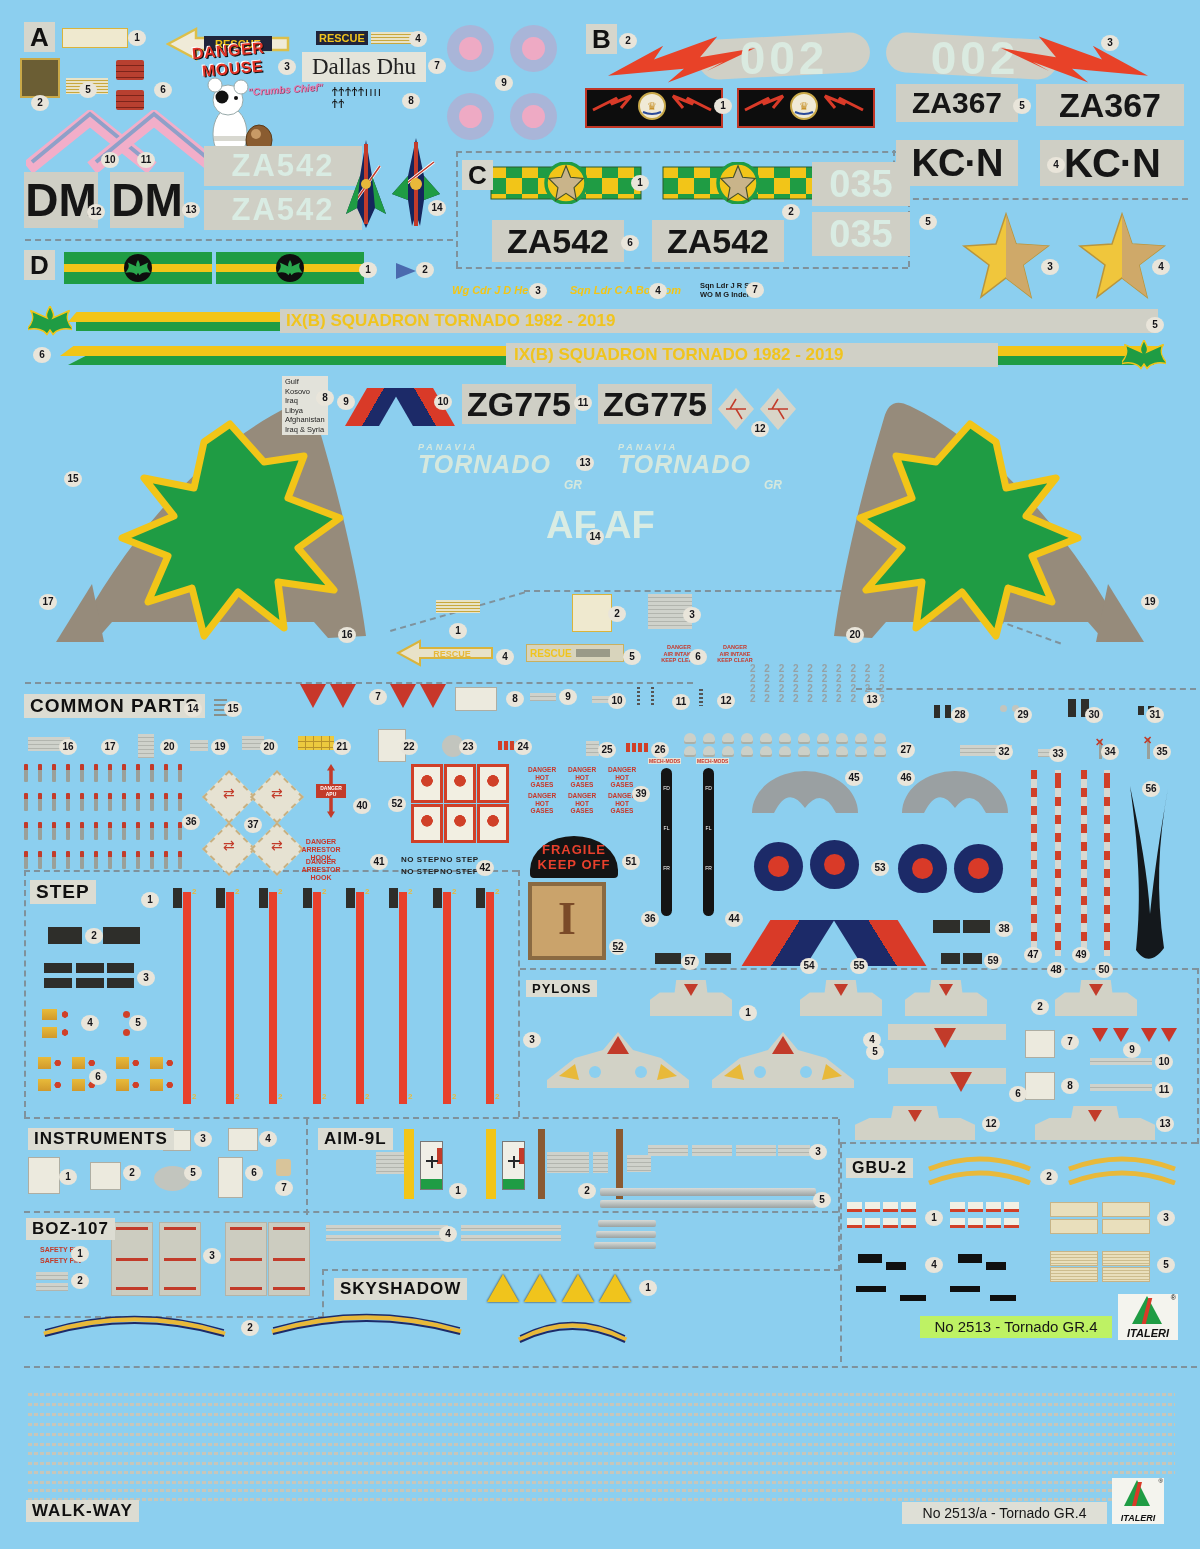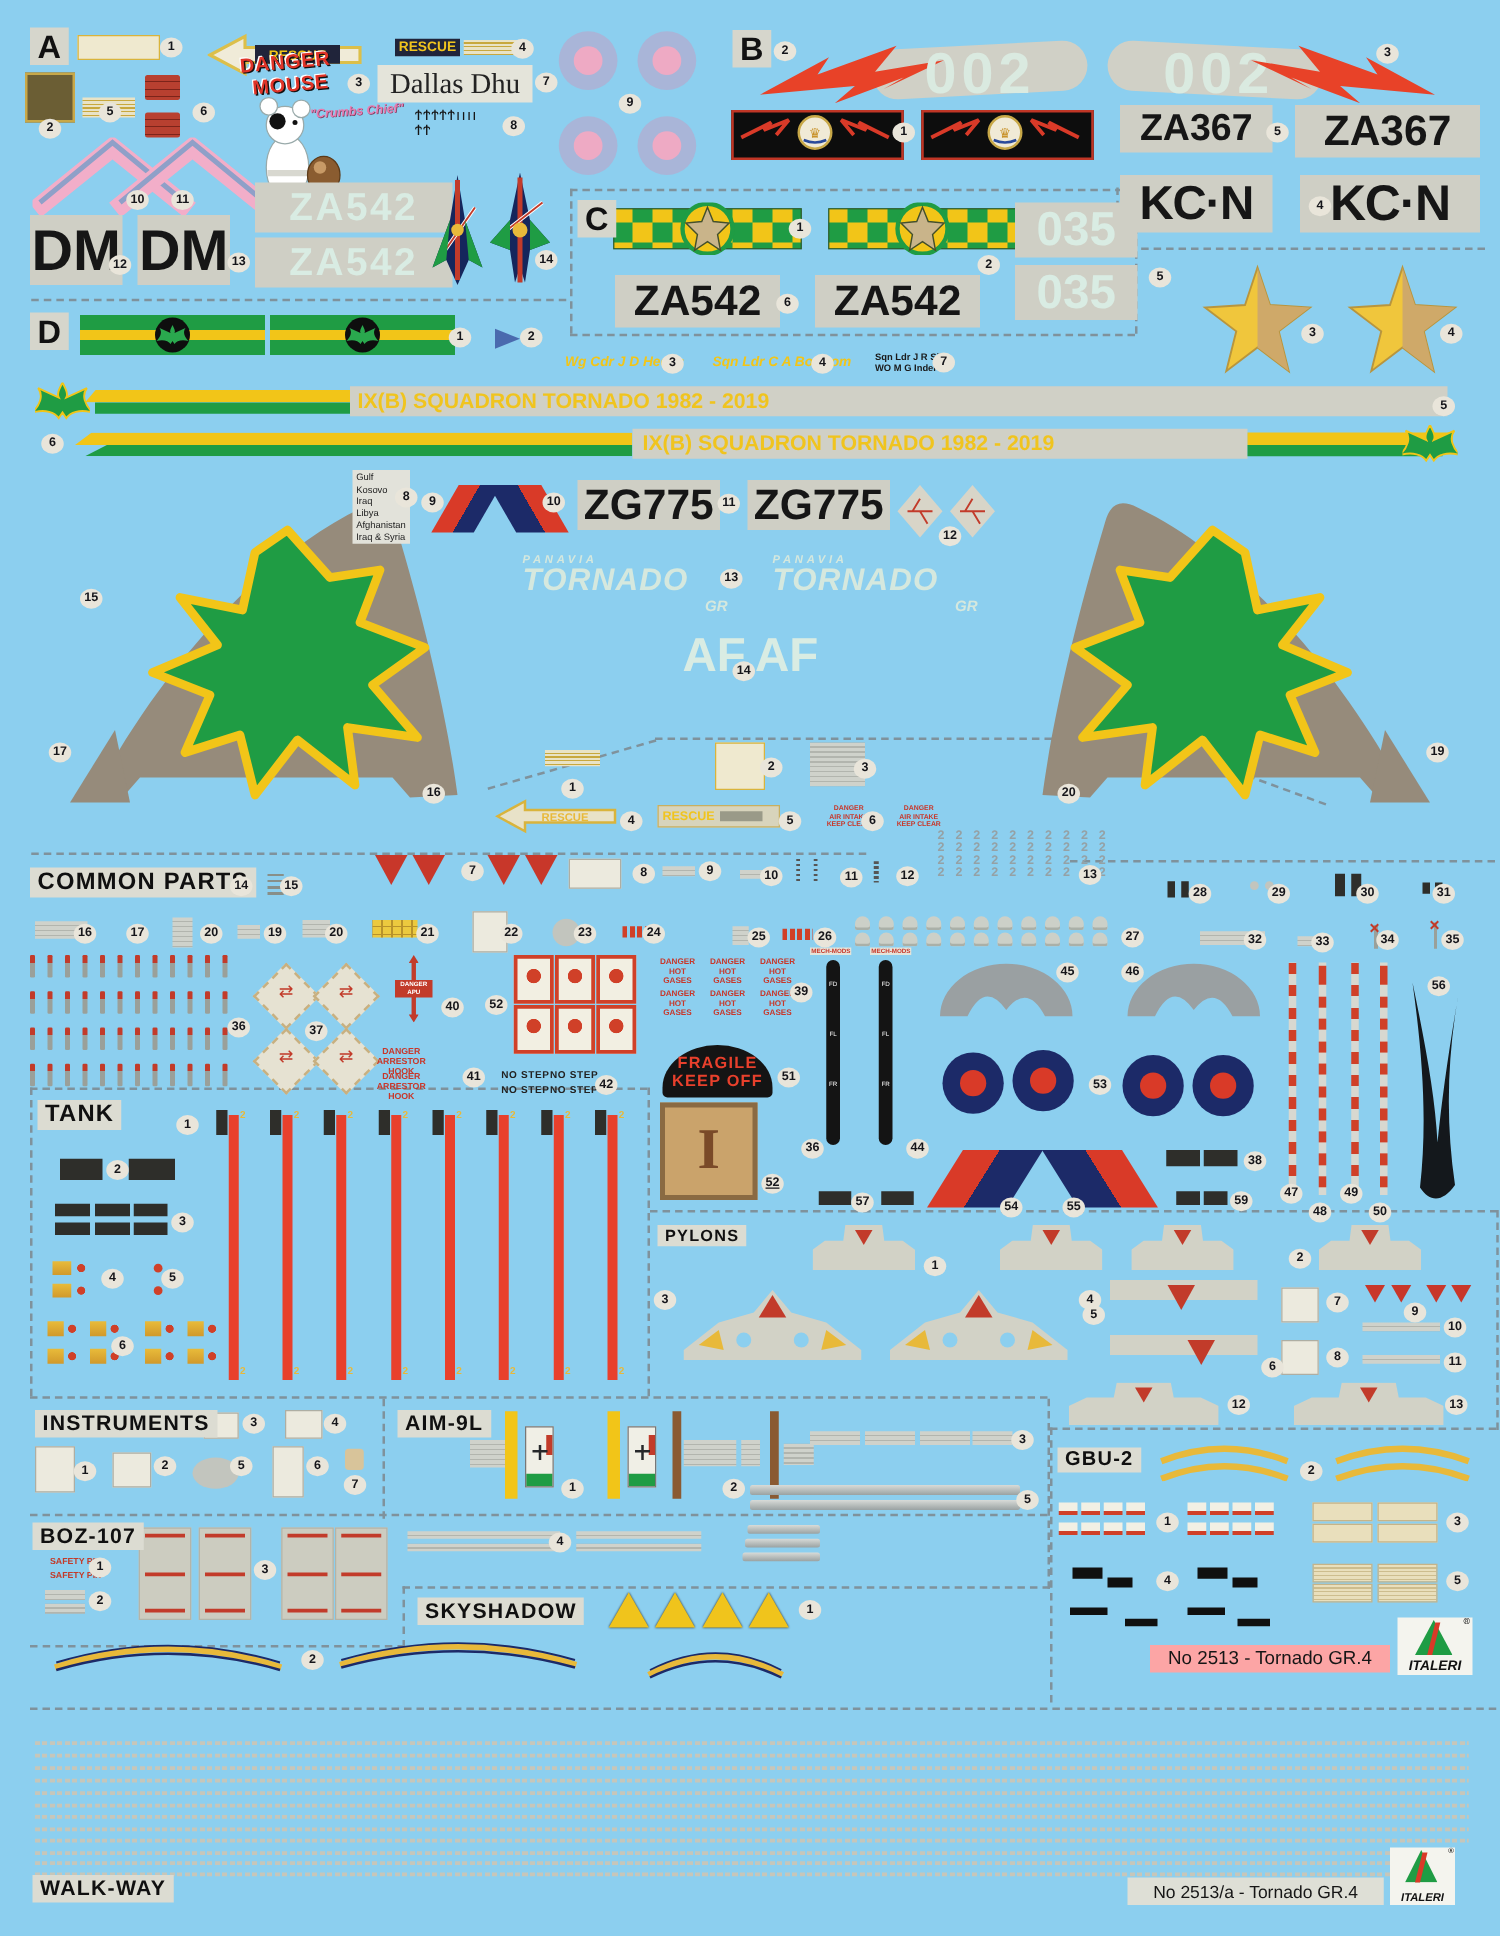--- a/index.html
+++ b/index.html
@@ -314,21 +314,21 @@
   <div class="ml" style="left:656px;top:644px;width:46px;font-size:5.5px;font-weight:bold;color:#c8372a;text-align:center;line-height:6.5px">DANGER
 AIR INTAKE
 KEEP CLEAR</div>
   <div class="ml" style="left:712px;top:644px;width:46px;font-size:5.5px;font-weight:bold;color:#c8372a;text-align:center;line-height:6.5px">DANGER
 AIR INTAKE
 KEEP CLEAR</div>
 
   <div class="sec" style="left:24px;top:694px;font-size:19px">COMMON PARTS</div>
   <div class="ml" style="left:156px;top:696px;font-size:9px;line-height:10px;color:#7e8a8e;font-weight:bold;letter-spacing:2px">2 2
 O O</div>
-  <div class="sec" style="left:30px;top:880px;font-size:19px">TANK</div>
+  <div class="sec" style="left:30px;top:880px;font-size:19px">STEP</div>
   <div class="sec" style="left:526px;top:980px;font-size:13px">PYLONS</div>
   <div class="sec" style="left:28px;top:1128px;font-size:17px">INSTRUMENTS</div>
   <div class="sec" style="left:318px;top:1128px;font-size:17px">AIM-9L</div>
   <div class="sec" style="left:26px;top:1218px;font-size:17px">BOZ-107</div>
   <div class="sec" style="left:334px;top:1278px;font-size:17px">SKYSHADOW</div>
   <div class="sec" style="left:846px;top:1158px;font-size:16px">GBU-2</div>
   <div class="sec" style="left:26px;top:1500px;font-size:17px">WALK-WAY</div>
 
   <div class="abs" style="left:316px;top:764px;width:30px;height:54px;z-index:6">
     <div style="position:absolute;left:11px;top:0;width:8px;height:54px;background:#c23b2a;clip-path:polygon(50% 0,100% 12%,72% 12%,72% 88%,100% 88%,50% 100%,0 88%,28% 88%,28% 12%,0 12%)"></div>
@@ -379,21 +379,21 @@
   <div class="abs" style="left:888px;top:1024px;width:118px;height:16px;background:#d2d2c6;z-index:5">
     <div style="position:absolute;left:46px;top:4px;border-left:11px solid transparent;border-right:11px solid transparent;border-top:20px solid #c23b2a"></div>
   </div>
   <div class="abs" style="left:888px;top:1068px;width:118px;height:16px;background:#d2d2c6;z-index:5">
     <div style="position:absolute;left:62px;top:4px;border-left:11px solid transparent;border-right:11px solid transparent;border-top:20px solid #c23b2a"></div>
   </div>
 
   <div class="abs" style="left:40px;top:1246px;color:#c23b2a;font-weight:bold;font-size:7px;z-index:7">SAFETY PIN</div>
   <div class="abs" style="left:40px;top:1257px;color:#c23b2a;font-weight:bold;font-size:7px;z-index:7">SAFETY PIN</div>
 
-  <div class="plate" style="left:920px;top:1316px;width:192px;height:22px;font-weight:400;font-size:15px;line-height:22px;background:#fca5a5">No 2513 - Tornado GR.4</div>
+  <div class="plate" style="left:920px;top:1316px;width:192px;height:22px;font-weight:400;font-size:15px;line-height:22px;background:#bef264">No 2513 - Tornado GR.4</div>
   <div class="abs" style="left:1118px;top:1294px;width:60px;height:46px;background:#f4f4ee;z-index:8;text-align:center">
     <div style="position:absolute;left:14px;top:2px;width:30px;height:28px;background:#1f9c44;clip-path:polygon(50% 0,100% 100%,0 100%)"></div>
     <div style="position:absolute;left:27px;top:4px;width:4px;height:26px;background:#d93a28;transform:skewX(-14deg)"></div>
     <div style="position:absolute;right:2px;top:0;font-size:7px">®</div>
     <div style="position:absolute;left:0;bottom:1px;width:100%;font-weight:900;font-style:italic;font-size:11px;color:#111">ITALERI</div>
   </div>
   <div class="plate" style="left:902px;top:1502px;width:205px;height:22px;font-weight:400;font-size:14px;line-height:22px;background:#dedfd6">No 2513/a - Tornado GR.4</div>
   <div class="abs" style="left:1112px;top:1478px;width:52px;height:46px;background:#f4f4ee;z-index:8;text-align:center">
     <div style="position:absolute;left:12px;top:2px;width:26px;height:26px;background:#1f9c44;clip-path:polygon(50% 0,100% 100%,0 100%)"></div>
     <div style="position:absolute;left:23px;top:4px;width:4px;height:24px;background:#d93a28;transform:skewX(-14deg)"></div>

